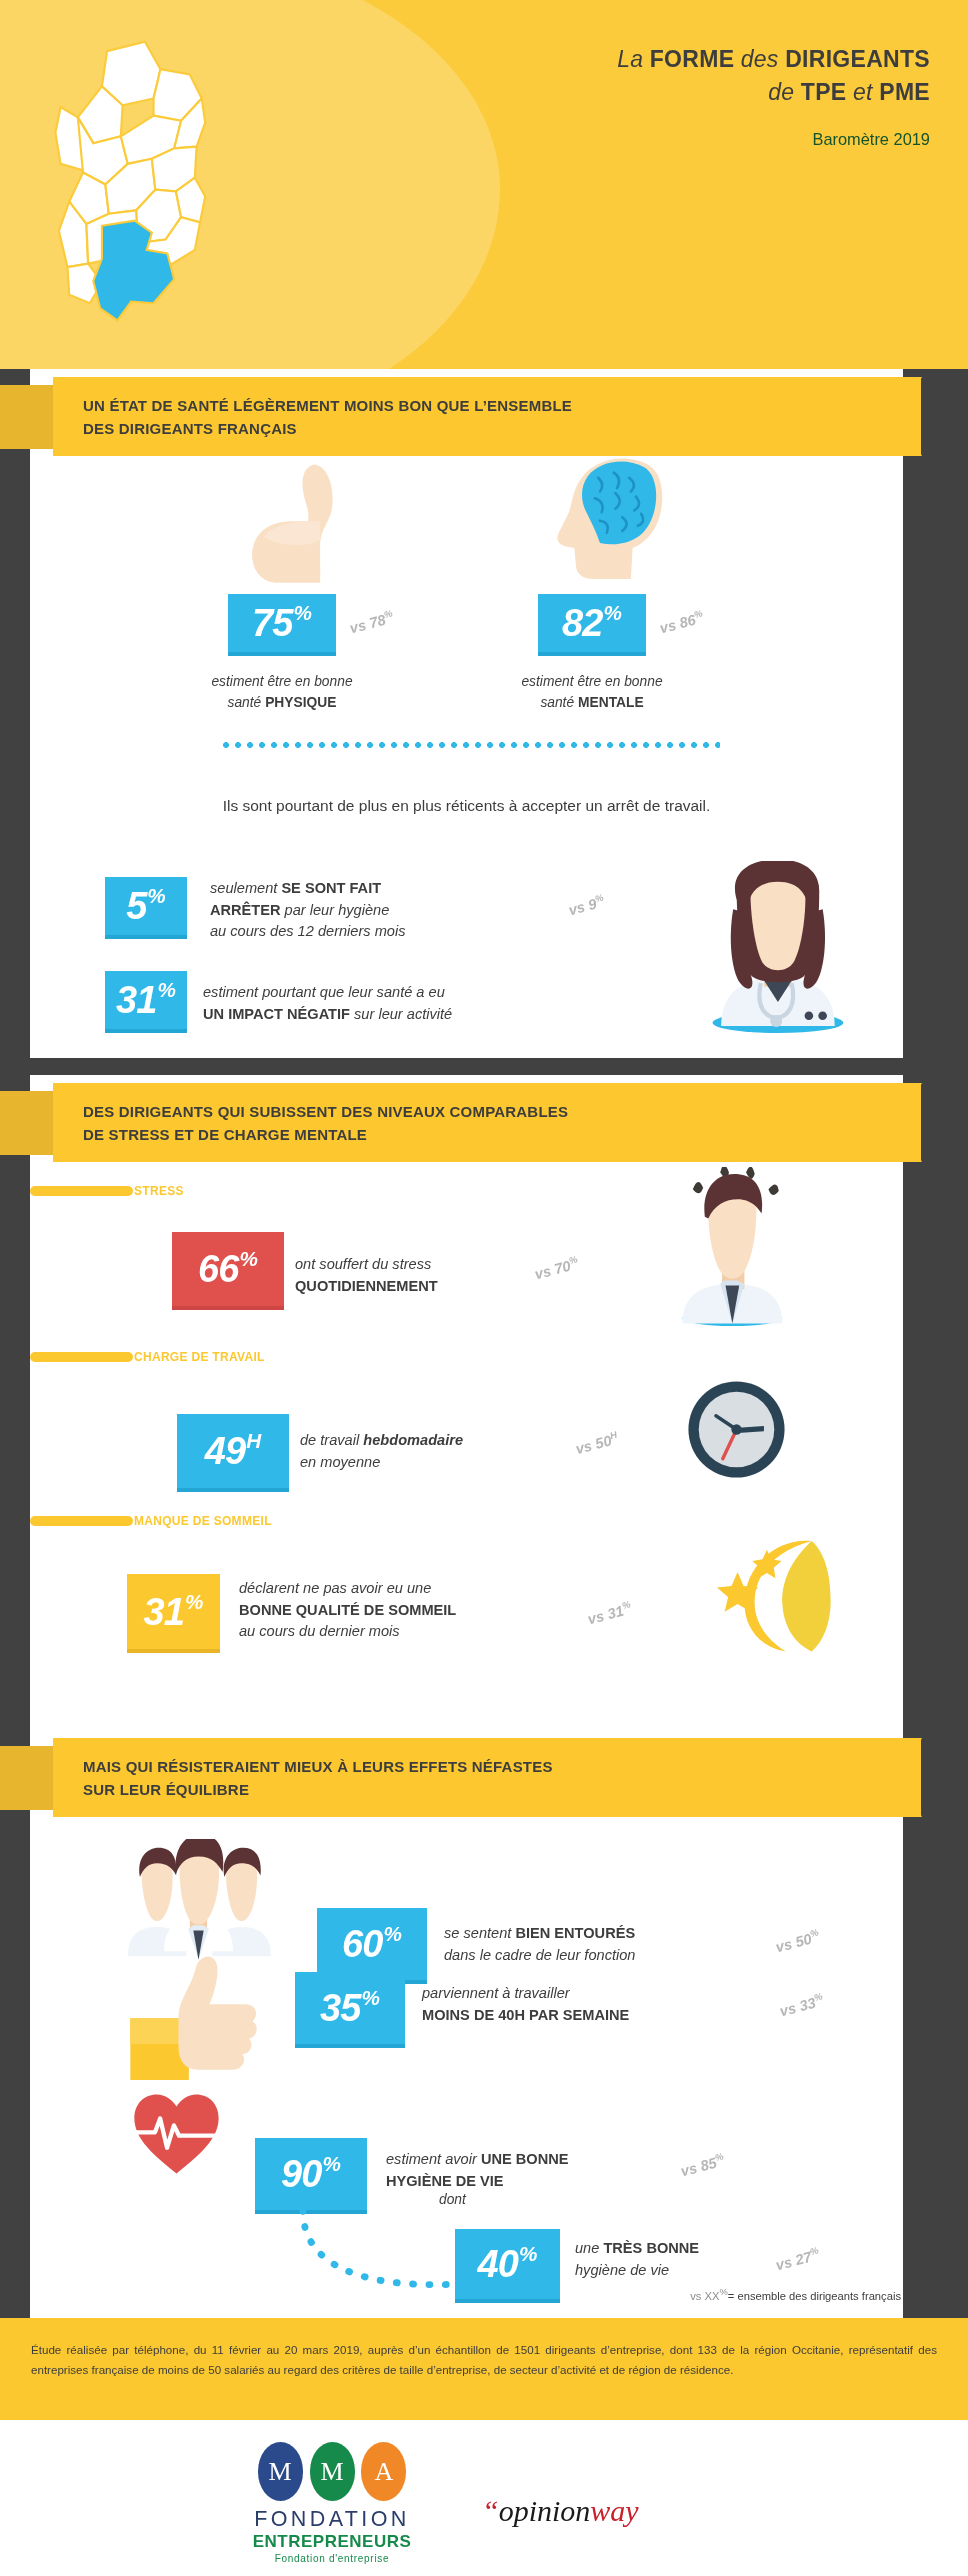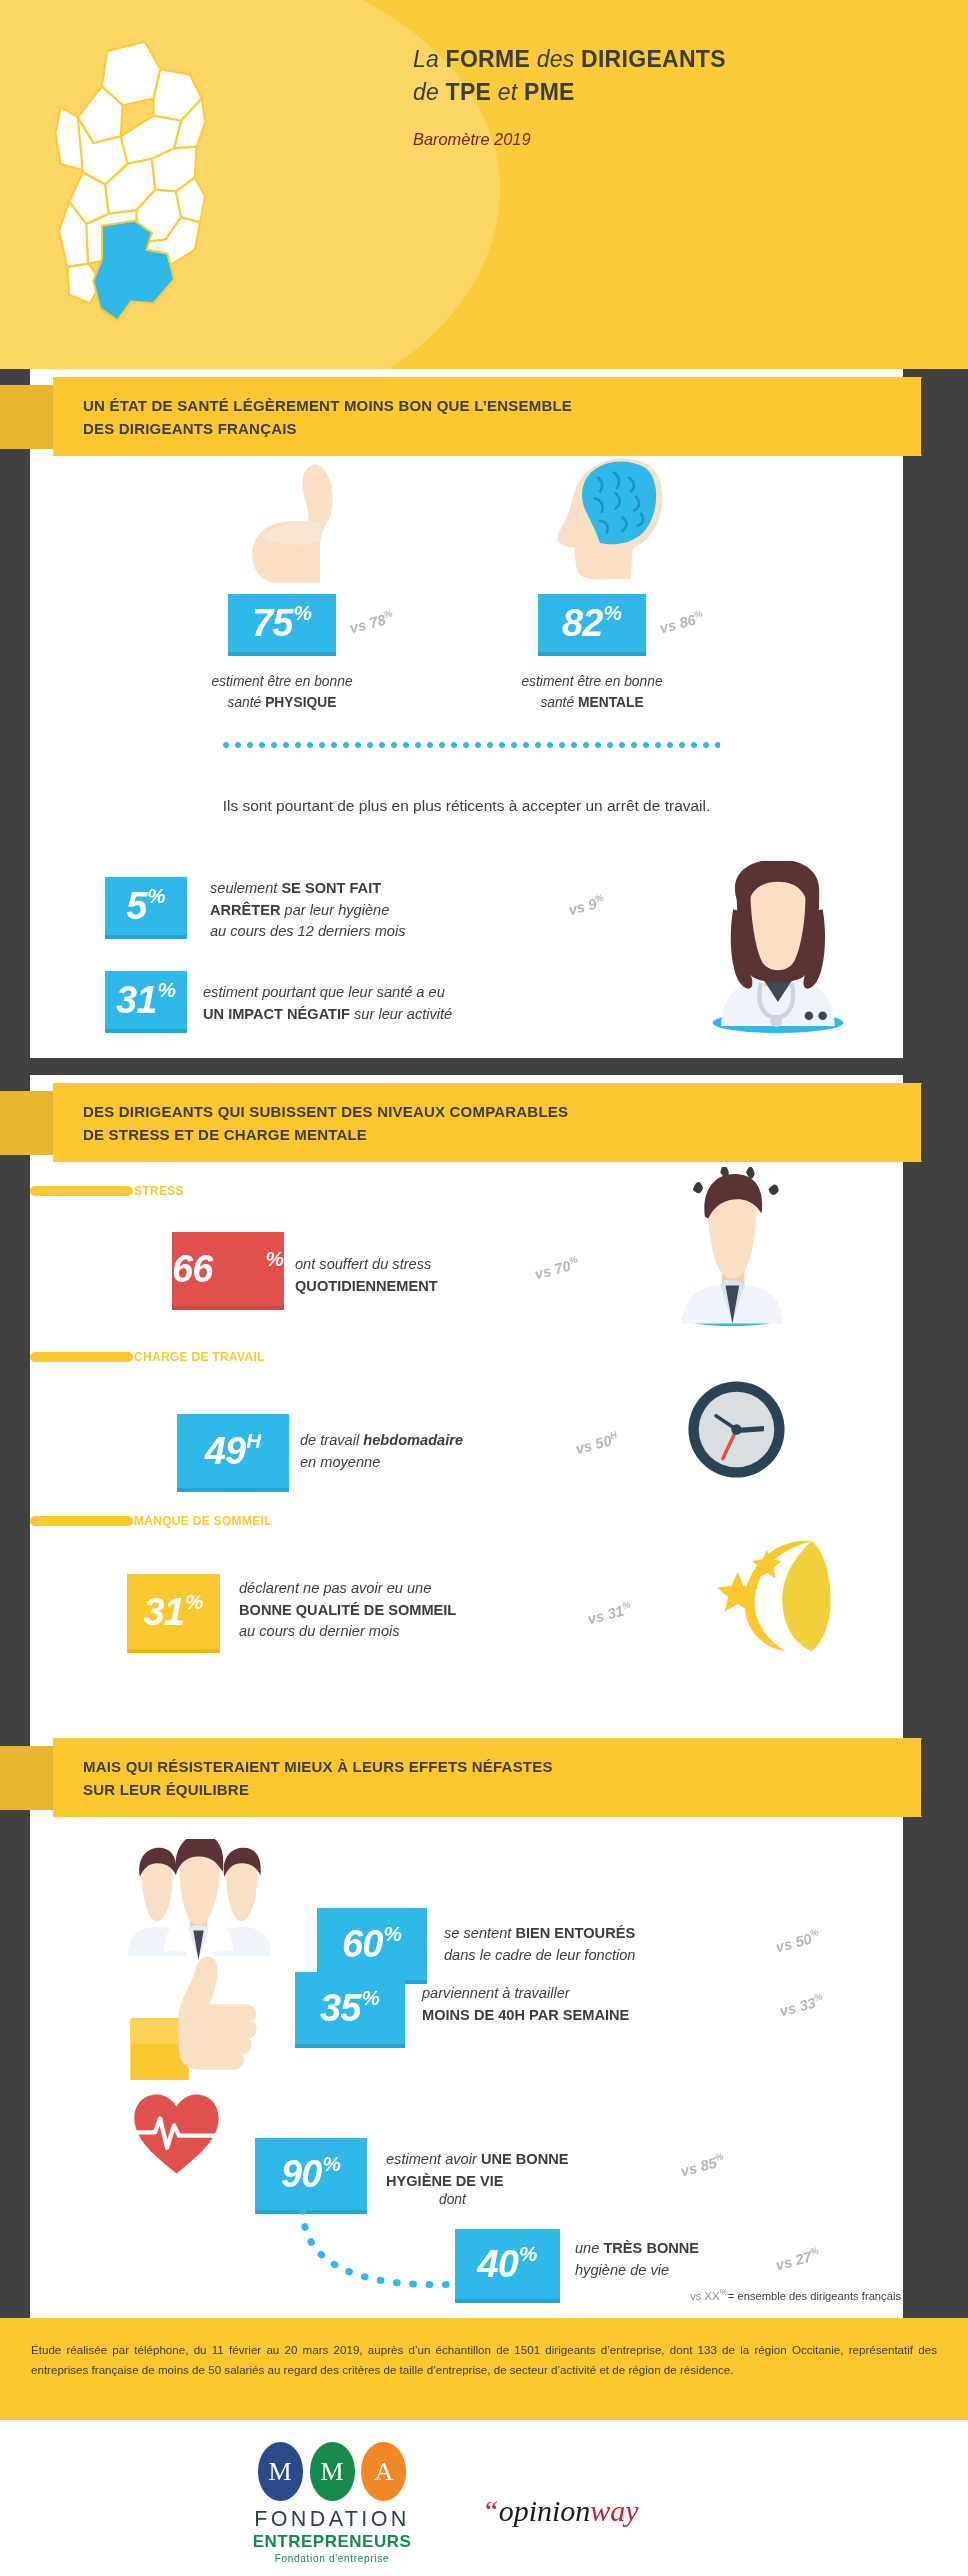--- a/index.html
+++ b/index.html
@@ -3,24 +3,24 @@
 <meta charset="utf-8">
 <style>
   html,body{margin:0;padding:0;background:#414141;}
   body{font-family:"Liberation Sans","DejaVu Sans",sans-serif;}
   #page{position:relative;width:968px;height:2576px;background:#414141;overflow:hidden;}
 
   
   .header{position:absolute;left:0;top:0;width:968px;height:369px;background:#FBCB3B;overflow:hidden;}
   .header .lightwave{position:absolute;left:-103px;top:-52px;width:603px;height:482px;background:#FBD665;border-radius:0 60% 55% 0/0 50% 50% 0;}
   .header .map{position:absolute;left:52px;top:33px;width:284px;height:303px;}
-  .header .titlewrap{position:absolute;left:413px;top:43px;width:517px;text-align:left;}
+  .header .titlewrap{position:absolute;left:413px;top:43px;width:517px;text-align:right;}
   .ttl-line{color:#3D3D3D;font-size:23px;line-height:33px;font-style:italic;letter-spacing:0.2px;}
   .ttl-line b{font-style:normal;font-weight:bold;letter-spacing:0.3px;}
-  .ttl-sub{margin-top:20.7px;color:#7f1d1d;font-size:16.4px;font-style:italic;}
+  .ttl-sub{margin-top:20.7px;color:#14532d;font-size:16.4px;}
 
   
   .card{position:absolute;left:30px;background:#FFFFFF;width:873px;}
   .rail{position:absolute;left:0;width:30px;background:#414141;}
 
   
   .ribbon{position:absolute;height:79px;}
   .ribbon .tab{position:absolute;left:0;top:7.8px;width:59px;height:64px;background:#E8B52E;}
   .ribbon .body{position:absolute;left:53px;top:0;width:868px;height:79px;background:#FDC82F;
       clip-path:polygon(0 0,100% 0,100% 100%,0 100%,0 100%);}
@@ -254,21 +254,21 @@
     </g>
     <ellipse cx="76" cy="176" rx="58" ry="9" fill="#2FB8E8"></ellipse>
     <path d="M18 182 C18 150 38 136 76 136 C114 136 134 150 134 182 Z" fill="#EEF4F9"></path>
     <path d="M64 110 h26 v32 h-26z" fill="#F2CDA8"></path>
     <path d="M62 136 L76 182 L90 136 L82 132 h-16z" fill="#D7E4EF"></path>
     <path d="M68 138 L76 182 L84 138 z" fill="#3E4756"></path>
     <path d="M48 50 C48 22 62 12 76 12 C90 12 104 22 104 50 C104 86 96 114 88 124 C82 132 70 132 64 124 C56 114 48 86 48 50 Z" fill="#F9DFC4"></path>
     <path d="M44 58 C40 26 56 8 78 8 C100 8 114 22 110 54 C106 48 100 40 88 38 C72 36 56 42 48 60 Z" fill="#5B3334"></path>
   </svg>
 
-  <div class="statbox red" style="left:172px;top:1232px;width:112px;height:78px;justify-content:space-between;">
+  <div class="statbox red" style="left:172px;top:1232px;width:112px;height:78px;">
     <span class="num">66</span>
       <span class="unit">%</span>
   </div>
   <div class="desc" style="left:295px;top:1254px;">
     <span>ont souffert du stress</span><br>
     <b>QUOTIDIENNEMENT</b>
   </div>
   <div class="vs" style="left:534px;top:1259px;">
     <span>vs 70</span><sup>%</sup>
   </div>

